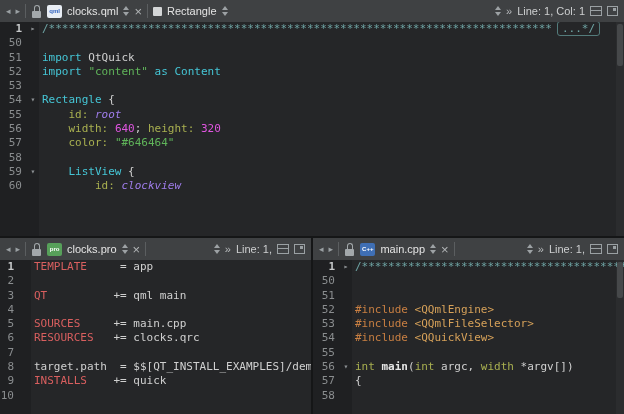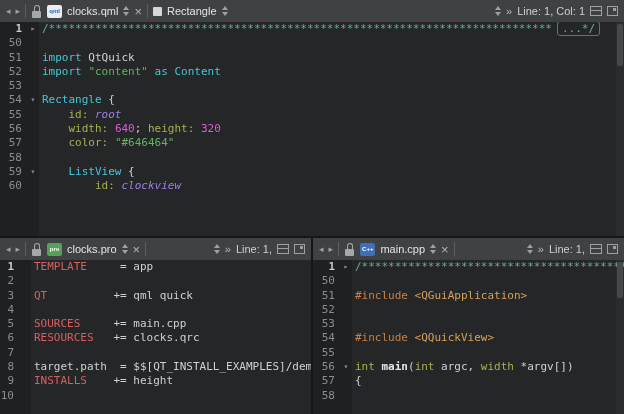--- a/index.html
+++ b/index.html
@@ -212,21 +212,21 @@
             <span class="code"><span class="t-qvar">TEMPLATE</span><span class="t-def">     = app</span></span>
           </div>
           <div class="code-row">
             <span class="ln">2</span>
             <span class="fold"></span>
             <span class="code"></span>
           </div>
           <div class="code-row">
             <span class="ln">3</span>
             <span class="fold"></span>
-            <span class="code"><span class="t-qvar">QT</span><span class="t-def">          += qml quick</span></span>
+            <span class="code"><span class="t-qvar">QT</span><span class="t-def">          += qml main</span></span>
           </div>
           <div class="code-row">
             <span class="ln">4</span>
             <span class="fold"></span>
             <span class="code"></span>
           </div>
           <div class="code-row">
             <span class="ln">5</span>
             <span class="fold"></span>
             <span class="code"><span class="t-qvar">SOURCES</span><span class="t-def">     += main.cpp</span></span>
@@ -242,21 +242,21 @@
             <span class="code"></span>
           </div>
           <div class="code-row">
             <span class="ln">8</span>
             <span class="fold"></span>
             <span class="code"><span class="t-def">target.path  = $$[QT_INSTALL_EXAMPLES]/demo</span></span>
           </div>
           <div class="code-row">
             <span class="ln">9</span>
             <span class="fold"></span>
-            <span class="code"><span class="t-qvar">INSTALLS</span><span class="t-def">    += height</span></span>
+            <span class="code"><span class="t-qvar">INSTALLS</span><span class="t-def">    += quick</span></span>
           </div>
           <div class="code-row">
             <span class="ln">10</span>
             <span class="fold"></span>
             <span class="code"></span>
           </div>
         </div>
     </section>
 
     <div class="vsplit"></div>
@@ -295,29 +295,30 @@
             <span class="code"><span class="t-cmt">/**********************************************************</span></span>
           </div>
           <div class="code-row">
             <span class="ln">50</span>
             <span class="fold"></span>
             <span class="code"></span>
           </div>
           <div class="code-row">
             <span class="ln">51</span>
             <span class="fold"></span>
-            <span class="code"><span class="t-pre">#include</span><span class="t-def"> </span><span class="t-inc">&lt;QGuiApplication&gt;</span></span>
           </div>
           <div class="code-row">
             <span class="ln">52</span>
             <span class="fold"></span>
+            <span class="code"><span class="t-pre">#include</span><span class="t-def"> </span><span class="t-inc">&lt;QQmlEngine&gt;</span></span>
           </div>
           <div class="code-row">
             <span class="ln">53</span>
             <span class="fold"></span>
+            <span class="code"><span class="t-pre">#include</span><span class="t-def"> </span><span class="t-inc">&lt;QQmlFileSelector&gt;</span></span>
           </div>
           <div class="code-row">
             <span class="ln">54</span>
             <span class="fold"></span>
             <span class="code"><span class="t-pre">#include</span><span class="t-def"> </span><span class="t-inc">&lt;QQuickView&gt;</span></span>
           </div>
           <div class="code-row">
             <span class="ln">55</span>
             <span class="fold"></span>
             <span class="code"></span>

